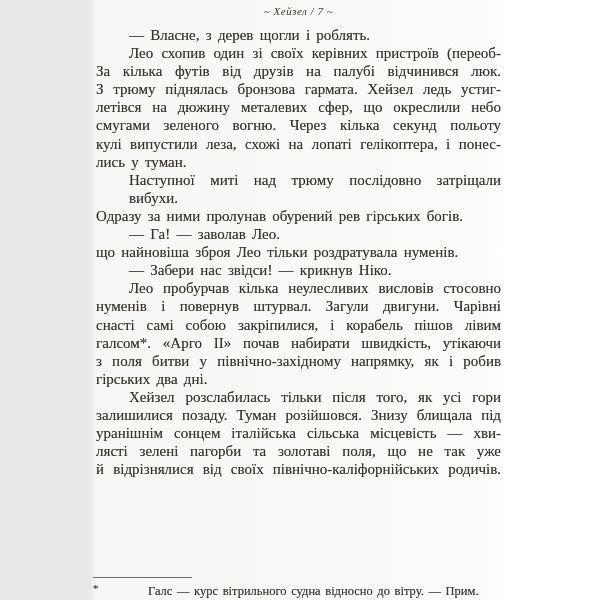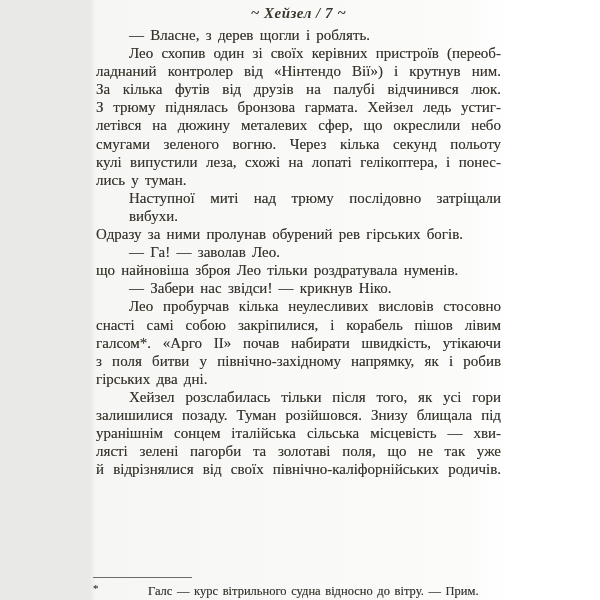--- a/index.html
+++ b/index.html
@@ -9,22 +9,22 @@
   }
   .scan{
     position:relative;width:600px;height:600px;
     background:linear-gradient(90deg,
       #e9e9e8 0px,#e9e9e8 90px,#f6f6f4 96px,
       #f9f9f7 300px,#fbfbfa 470px,#ffffff 505px,#ffffff 600px);
     color:#38342d;
   }
   .header{
     position:absolute;left:96px;top:5px;width:405px;
-    text-align:center;font-style:italic;font-size:15px;
-    letter-spacing:.5px;color:#3c382f;font-weight:bold;
+    text-align:center;font-style:italic;font-size:11px;
+    letter-spacing:.5px;color:#3c382f;
   }
   .body-text{
     position:absolute;left:96px;top:26px;width:405px;
     font-size:15px;line-height:18.1px;
     word-spacing:2.5px;
     text-shadow:0 0 .5px rgba(56,52,45,.55);
   }
   .paragraph{margin:0;}
   .line{white-space:normal;text-align:left;}
   .line.just{text-align:justify;text-align-last:justify;}
@@ -48,21 +48,20 @@
 
 <div class="scan">
   <div class="header">~ Хейзел / 7 ~</div>
 
   <div class="body-text">
       <div class="paragraph">
         <div class="line indent">— Власне, з дерев щогли і роблять.</div>
       </div>
       <div class="paragraph">
         <div class="line indent just">Лео схопив один зі своїх керівних пристроїв (переоб-</div>
-        <div class="line just">ладнаний контролер від «Нінтендо Вії») і крутнув ним.</div>
         <div class="line just">За кілька футів від друзів на палубі відчинився люк.</div>
         <div class="line just">З трюму піднялась бронзова гармата. Хейзел ледь устиг-</div>
         <div class="line just">летівся на дюжину металевих сфер, що окреслили небо</div>
         <div class="line just">смугами зеленого вогню. Через кілька секунд польоту</div>
         <div class="line just">кулі випустили леза, схожі на лопаті гелікоптера, і понес-</div>
         <div class="line">лись у туман.</div>
       </div>
       <div class="paragraph">
         <div class="line indent just">Наступної миті над трюму послідовно затріщали вибухи.</div>
         <div class="line">Одразу за ними пролунав обурений рев гірських богів.</div>
@@ -71,20 +70,21 @@
         <div class="line indent">— Га! — заволав Лео.</div>
       </div>
       <div class="paragraph">
         <div class="line">що найновіша зброя Лео тільки роздратувала нуменів.</div>
       </div>
       <div class="paragraph">
         <div class="line indent">— Забери нас звідси! — крикнув Ніко.</div>
       </div>
       <div class="paragraph">
         <div class="line indent just">Лео пробурчав кілька неулесливих висловів стосовно</div>
+        <div class="line just">нуменів і повернув штурвал. Загули двигуни. Чарівні</div>
         <div class="line just">снасті самі собою закріпилися, і корабель пішов лівим</div>
         <div class="line just">галсом*. «Арго ІІ» почав набирати швидкість, утікаючи</div>
         <div class="line just">з поля битви у північно-західному напрямку, як і робив</div>
         <div class="line">гірських два дні.</div>
       </div>
       <div class="paragraph">
         <div class="line indent just">Хейзел розслабилась тільки після того, як усі гори</div>
         <div class="line just">залишилися позаду. Туман розійшовся. Знизу блищала під</div>
         <div class="line just">уранішнім сонцем італійська сільська місцевість — хви-</div>
         <div class="line just">лясті зелені пагорби та золотаві поля, що не так уже</div>

